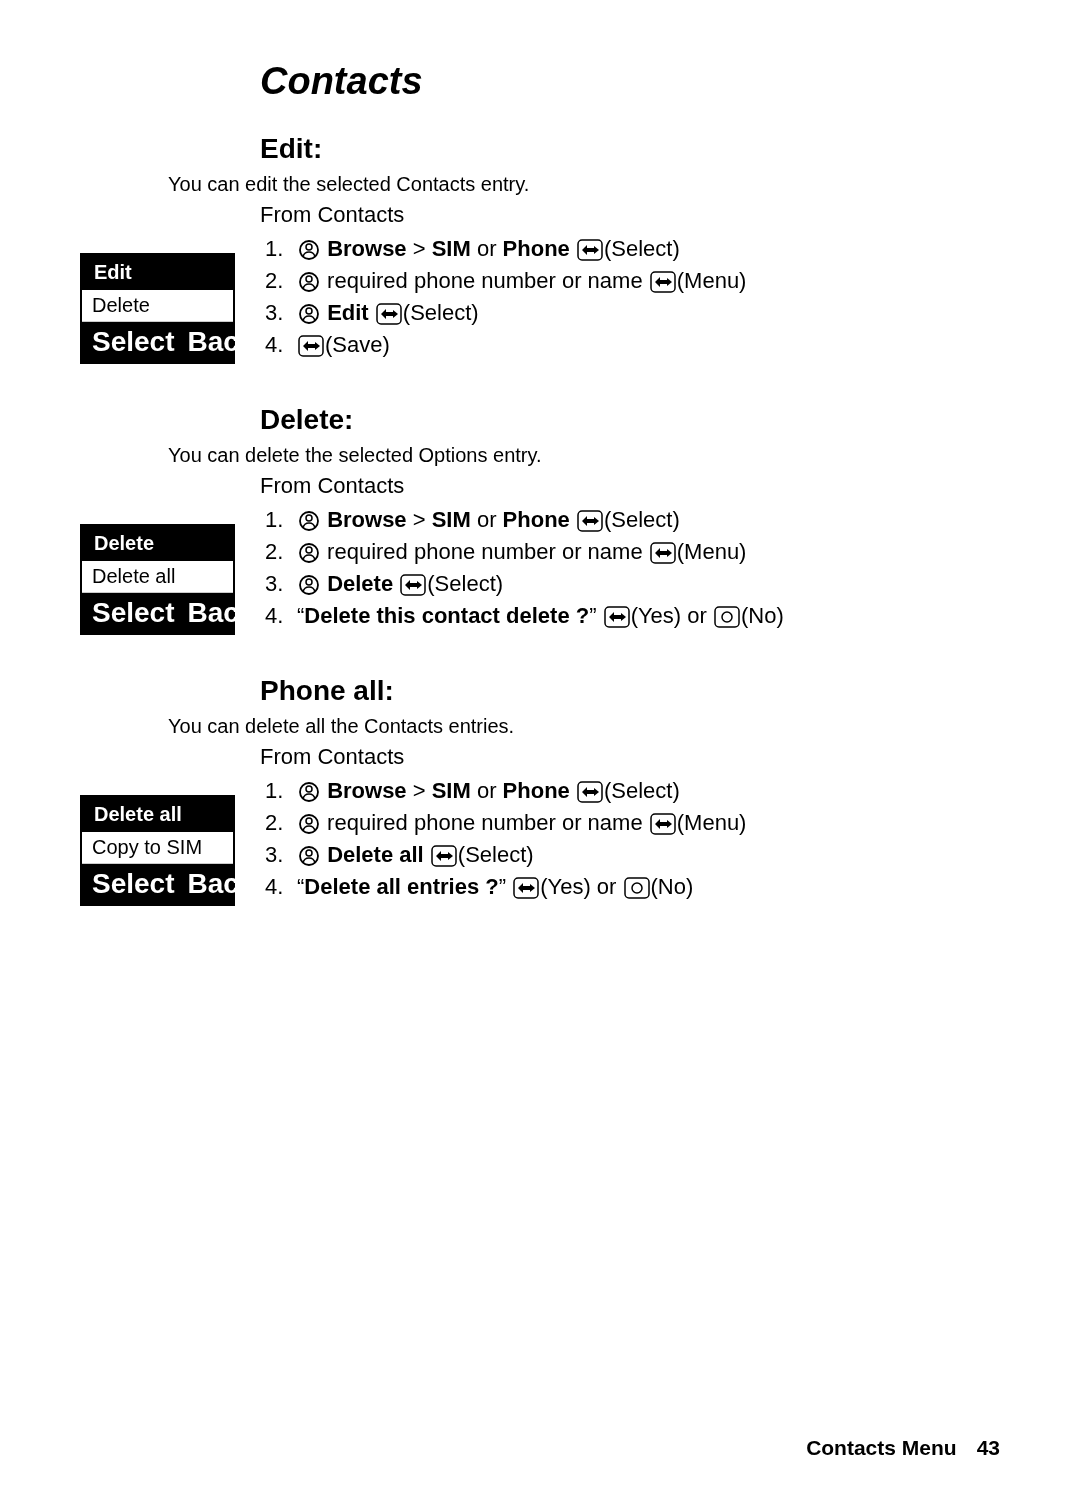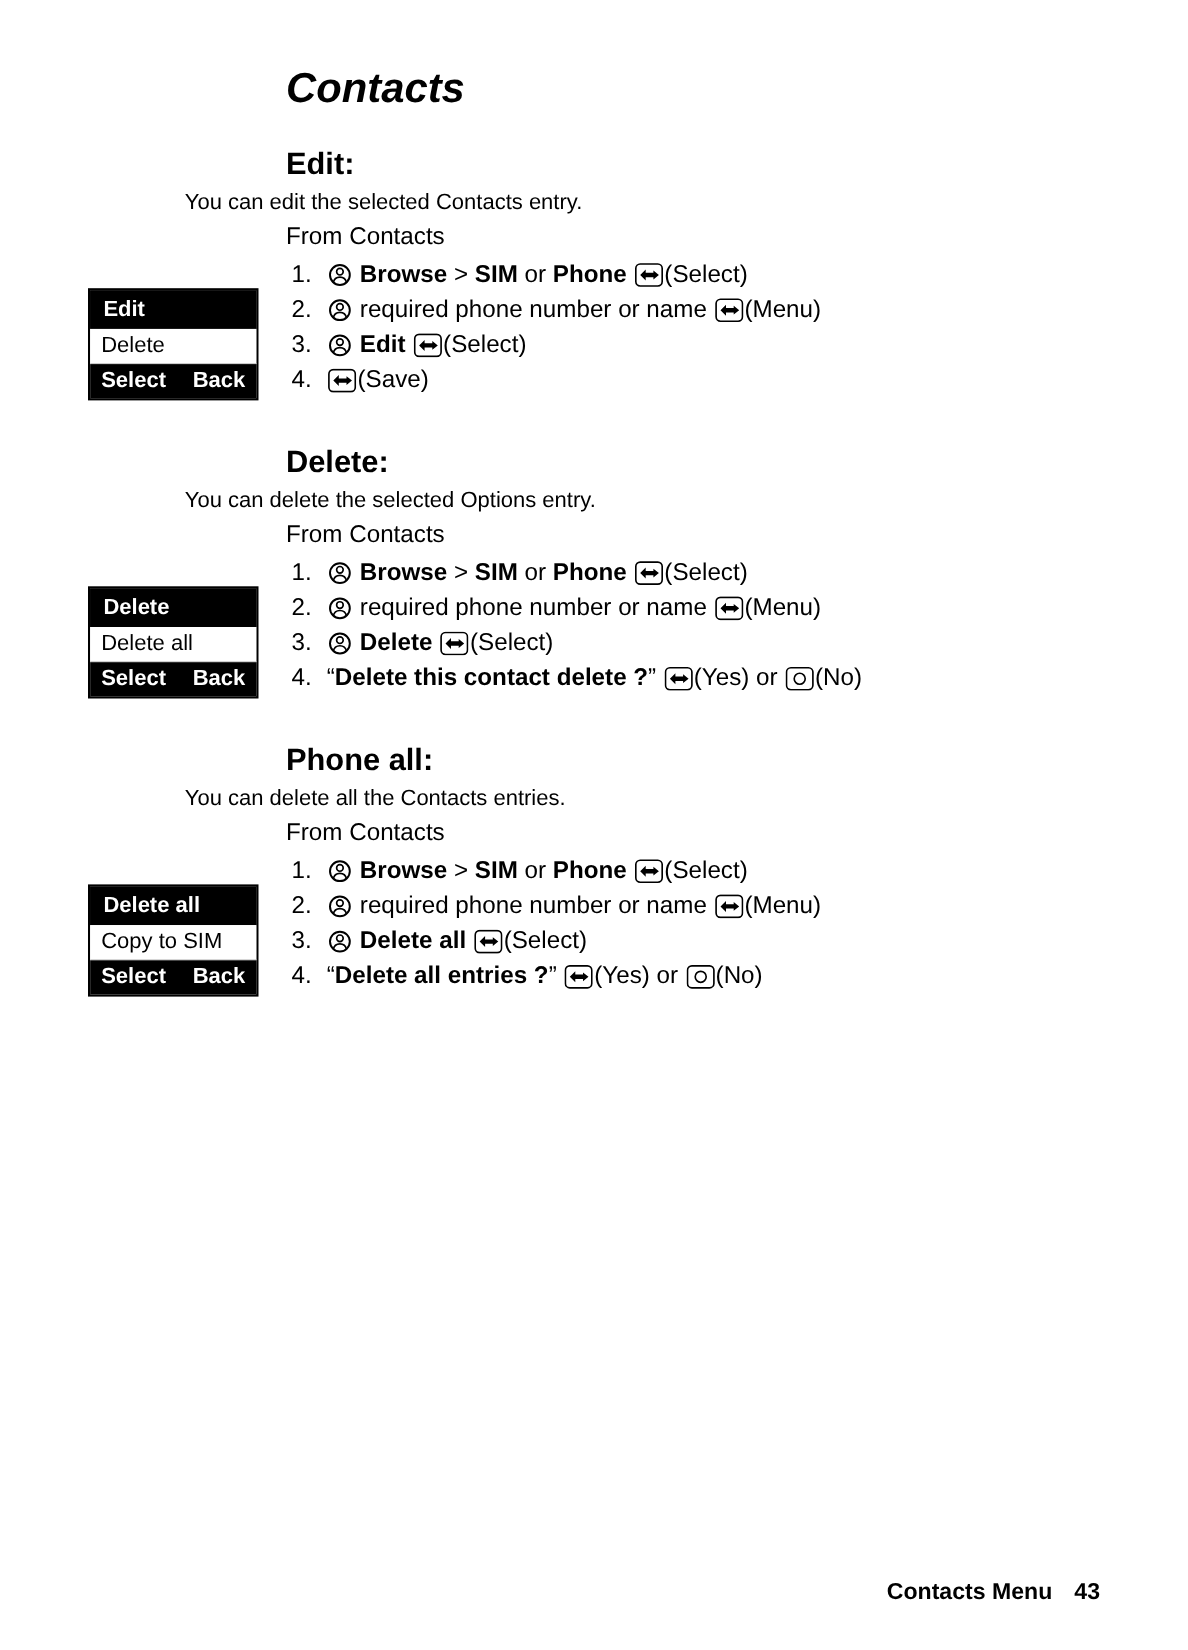--- a/index.html
+++ b/index.html
@@ -87,23 +87,24 @@
       background: #fff;
       color: #000;
     }
 
     .phone-softkeys {
       display: flex;
       flex-direction: row;
       justify-content: space-between;
       background: #000;
       color: #fff;
-      font-size: 20px;
+      font-size: 28px;
       font-weight: bold;
       padding: 4px 10px;
+      gap: 13px;
     }
 
     
     .steps-list {
       list-style: none;
       margin: 0;
       padding: 0;
       flex: 1;
     }
 

